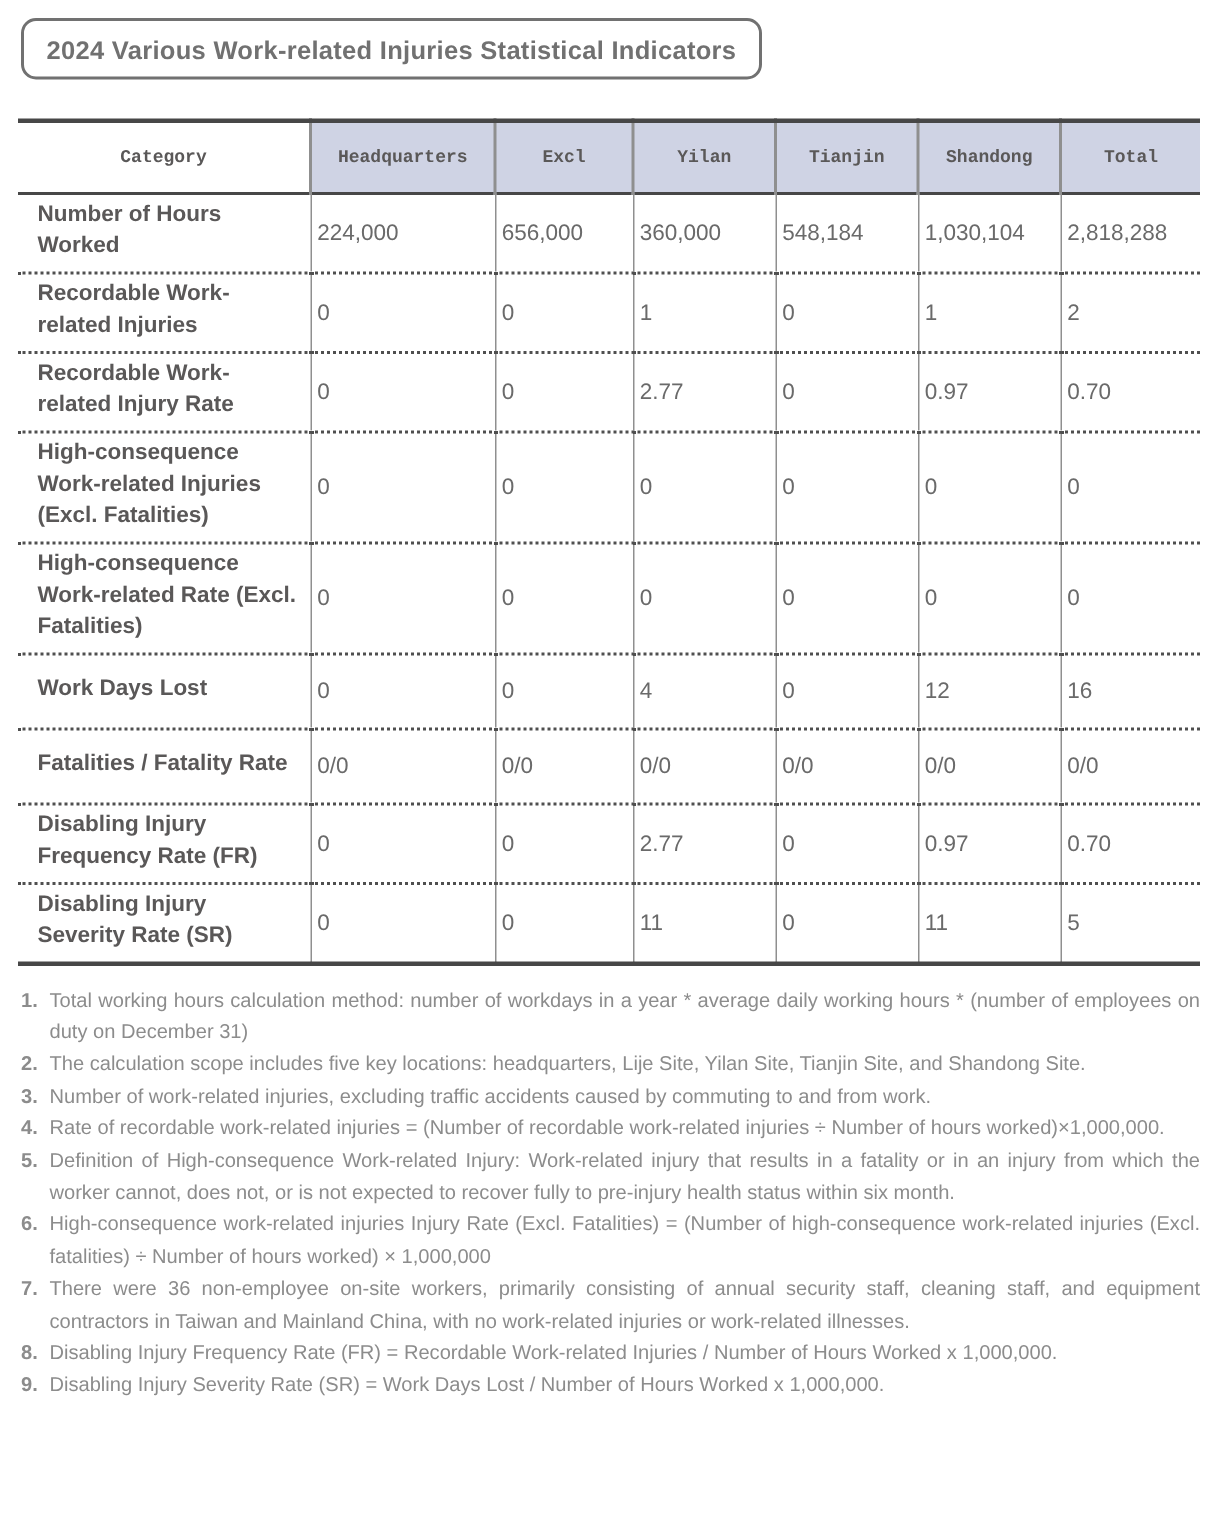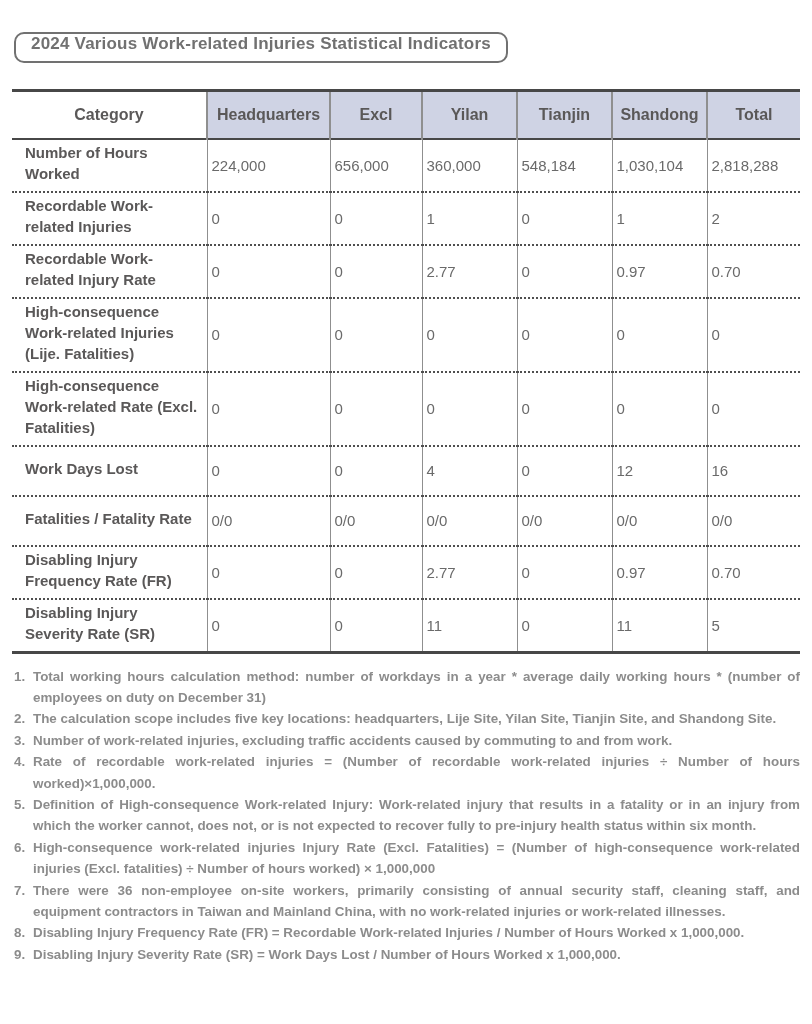--- a/index.html
+++ b/index.html
@@ -11,53 +11,53 @@
     --title-text:#717171;
     --note-text:#8c8c8c;
   }
   *{box-sizing:border-box;margin:0;padding:0;}
   html,body{width:812px;height:1024px;overflow:hidden;background:#ffffff;
     font-family:"Liberation Sans",sans-serif;}
   .page{width:812px;height:1024px;padding:12px 12px 0 12px;}
 
   
   .title-box{display:inline-block;border:2px solid var(--title-text);
-    border-radius:10px;padding:0 15px 7px 15px;margin-left:2px;margin-top:20px;}
+    border-radius:10px;padding:10px 15px 7px 15px;margin-left:2px;}
   .title-box h1{font-size:17px;font-weight:bold;color:var(--title-text);
     letter-spacing:.2px;}
 
   
   table{border-collapse:collapse;table-layout:fixed;width:788px;margin-top:26px;
     border-top:3px solid var(--border-dark);
     border-bottom:3px solid var(--border-dark);}
   col.c0{width:195px;} col.c1{width:123px;} col.c2{width:92px;}
   col.c3{width:95px;} col.c4{width:95px;} col.c5{width:95px;} col.c6{width:93px;}
 
   thead tr{height:48px;border-bottom:2px solid var(--border-dark);}
-  thead th{background:var(--header-fill);font-size:16px;font-weight:bold;
-    color:var(--label-text);text-align:center;vertical-align:middle;}
+  thead th{background:var(--header-fill);font-size:12px;font-weight:bold;
+    color:var(--label-text);text-align:center;vertical-align:middle;font-family:Liberation Mono, monospace;}
   thead th.cat-head{background:transparent;}
   thead th + th{border-left:2px solid var(--grid-line);text-align:center;}
   thead th.cat-head + th{border-left:2px solid var(--grid-line);}
 
   tbody tr{height:50px;border-bottom:2px dotted #4f4f4f;}
   tbody tr:last-child{border-bottom:none;}
   tbody th{font-size:15px;font-weight:bold;color:var(--label-text);
     text-align:left;vertical-align:middle;padding:2px 8px 7px 13px;
     line-height:21px;}
   tbody td{font-size:15px;color:var(--value-text);text-align:left;
     vertical-align:middle;padding:7px 4px;line-height:21px;
     border-left:1.5px solid var(--grid-line);}
 
   
   .notes{margin-top:12px;width:788px;color:var(--note-text);font-size:13.4px;}
   .notes-heading{font-weight:bold;font-size:13.4px;line-height:21px;margin-left:2px;}
   .note-item{display:flex;margin-left:2px;}
   .note-num{flex:0 0 19px;line-height:21.4px;font-weight:bold;}
-  .note-text{flex:1;line-height:21.4px;text-align:justify;font-weight:bold;}
+  .note-text{flex:1;line-height:21.4px;text-align:justify;font-weight:normal;}
 </style>
 </head>
 <body>
 
 <div class="page">
 
   <div class="title-box">
     <h1>2024 Various Work-related Injuries Statistical Indicators</h1>
   </div>
 
@@ -104,21 +104,21 @@
         <tr>
           <th>Recordable Work-related Injury Rate</th>
           <td>0</td>
           <td>0</td>
           <td>2.77</td>
           <td>0</td>
           <td>0.97</td>
           <td>0.70</td>
         </tr>
         <tr>
-          <th>High-consequence Work-related Injuries (Lije. Fatalities)</th>
+          <th>High-consequence Work-related Injuries (Excl. Fatalities)</th>
           <td>0</td>
           <td>0</td>
           <td>0</td>
           <td>0</td>
           <td>0</td>
           <td>0</td>
         </tr>
         <tr>
           <th>High-consequence Work-related Rate (Excl. Fatalities)</th>
           <td>0</td>

